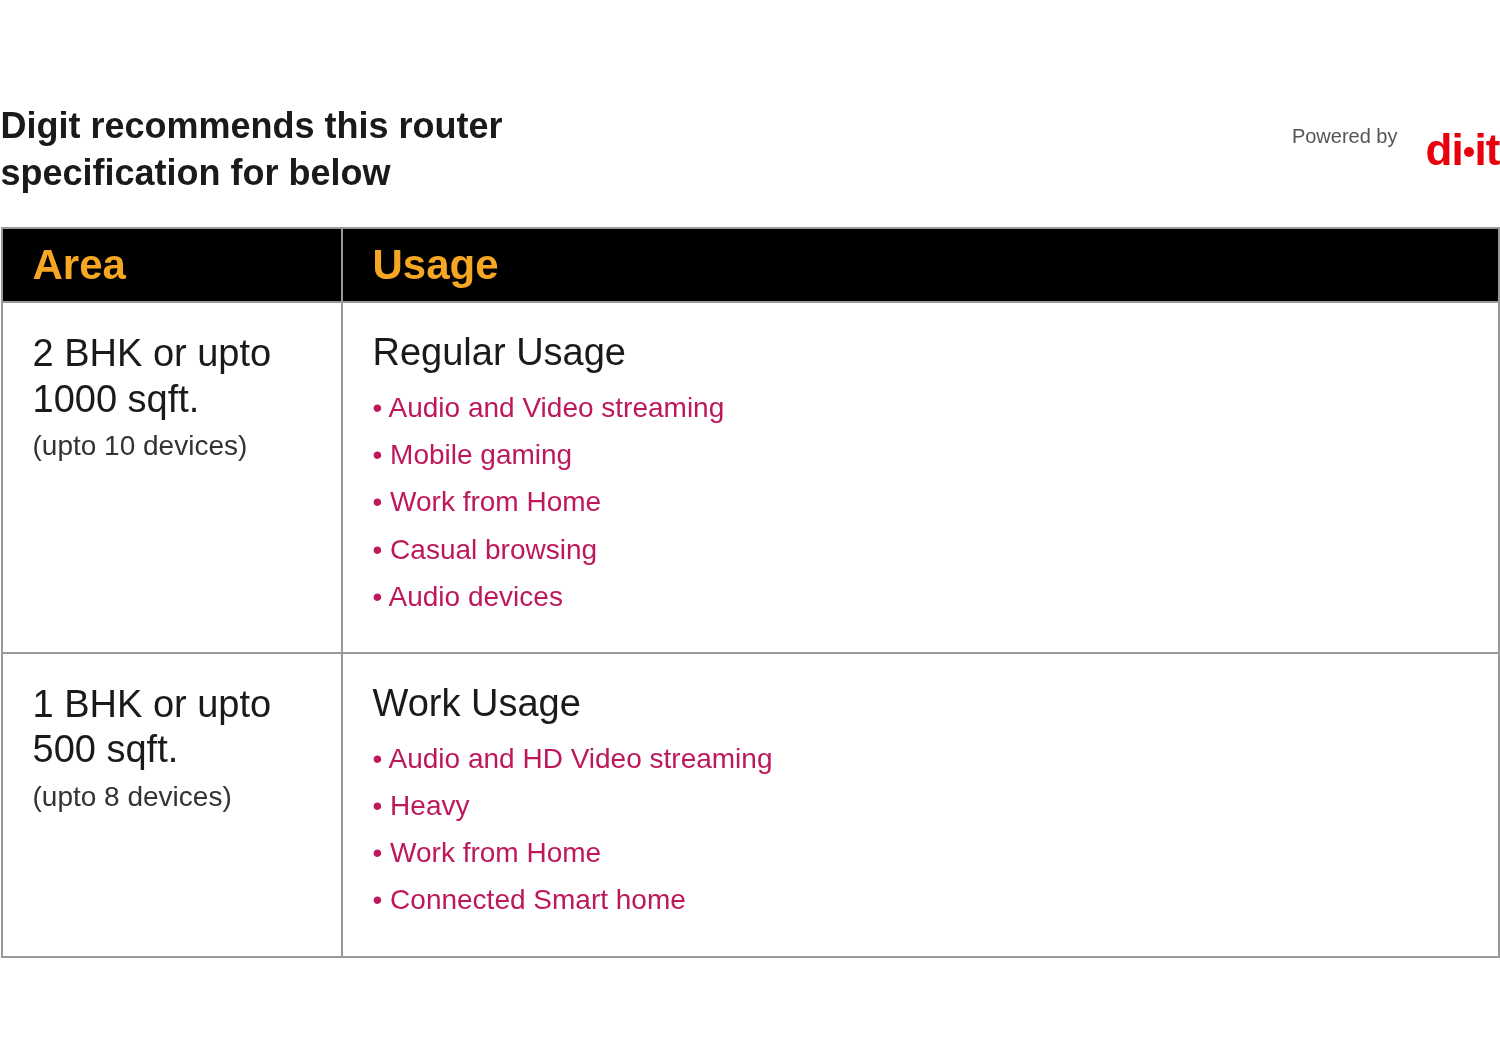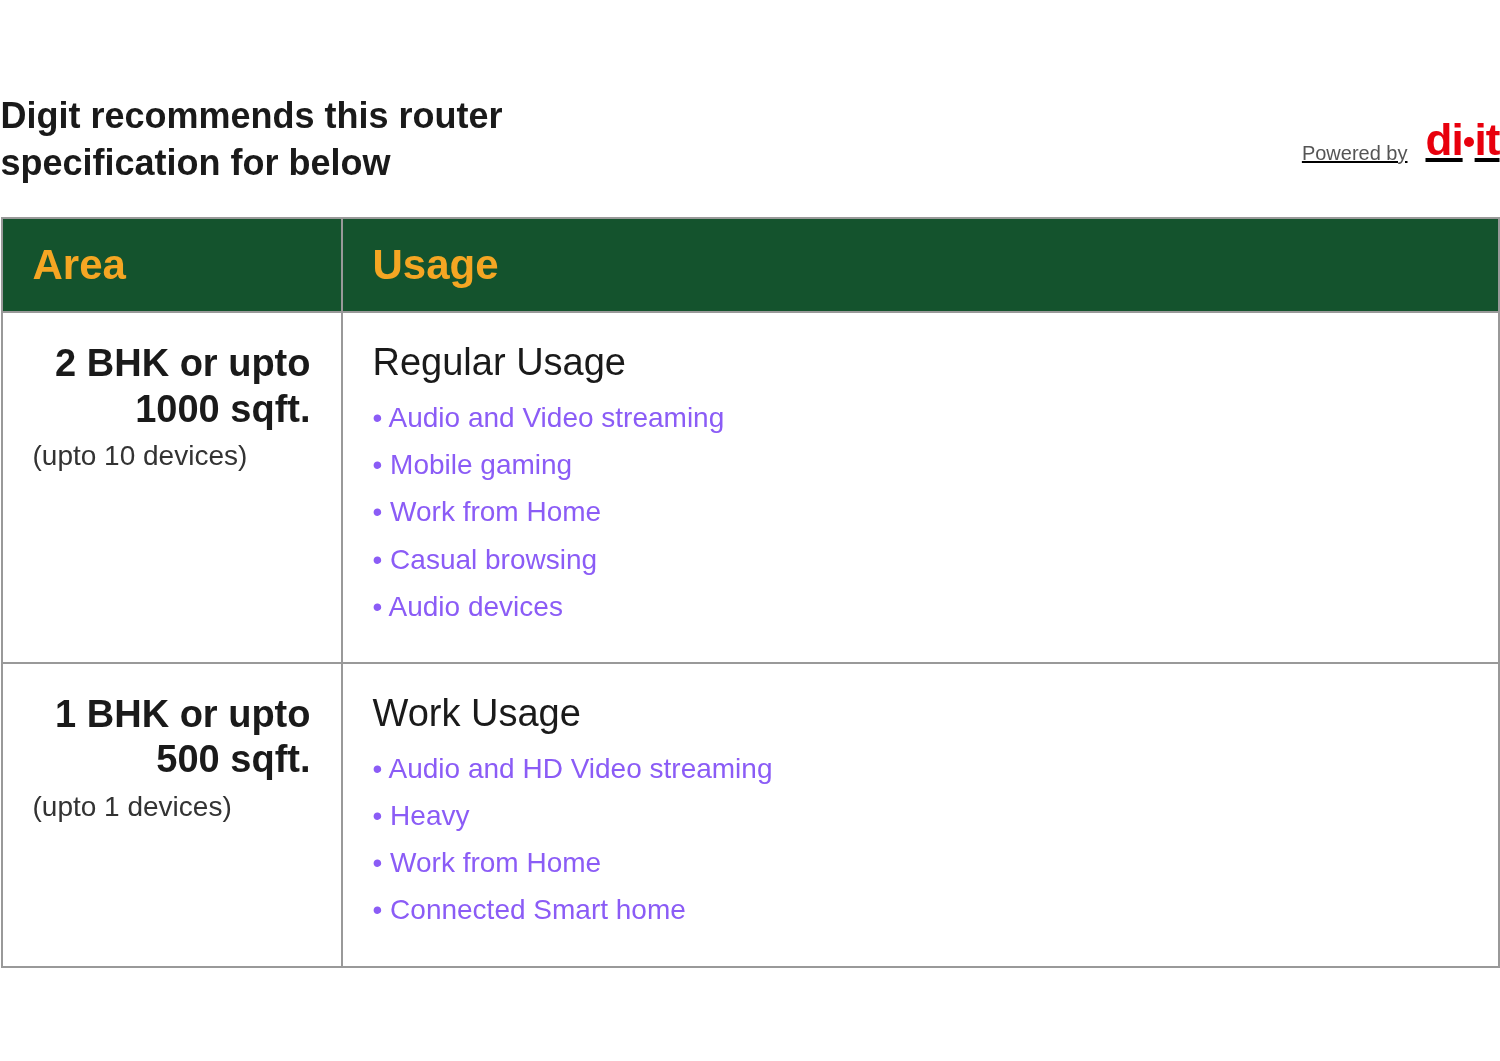--- a/index.html
+++ b/index.html
@@ -32,23 +32,22 @@
 
     .header-title {
       font-size: 36px;
       font-weight: bold;
       color: #1a1a1a;
       line-height: 1.3;
     }
 
     .logo-container {
       display: flex;
-      align-items: flex-end;
-      gap: 18px;
-      text-decoration: underline;
+      align-items: flex-start;
+      gap: 28px;
     }
 
     .powered-by-text {
       font-size: 20px;
       color: #555;
     }
 
     .digit-logo {
       font-size: 44px;
       font-weight: bold;
@@ -57,50 +56,49 @@
       letter-spacing: -1px;
     }
 
     table {
       width: 100%;
       border-collapse: collapse;
       border: 2px solid #999;
     }
 
     th {
-      padding: 22px 30px;
+      padding: 12px 30px;
       font-size: 42px;
       font-weight: bold;
       color: #f5a623;
       text-align: left;
       border: 2px solid #999;
-      background: #14532d;
+      background: #000000;
     }
 
     th.usage-header {
       text-align: left;
     }
 
     td {
       padding: 28px 30px;
       border: 2px solid #999;
       vertical-align: top;
     }
 
     .area-cell {
       width: 340px;
     }
 
     .area-main {
       font-size: 38px;
-      font-weight: bold;
+      font-weight: normal;
       color: #1a1a1a;
       line-height: 1.2;
       margin-bottom: 8px;
-      text-align: right;
     }
 
     .area-sub {
       font-size: 28px;
       color: #333;
       font-weight: normal;
     }
 
     .usage-title {
       font-size: 38px;
@@ -109,21 +107,21 @@
       margin-bottom: 14px;
     }
 
     .usage-list {
       list-style: none;
       padding: 0;
     }
 
     .usage-list li {
       font-size: 28px;
-      color: #8b5cf6;
+      color: #be185d;
       margin-bottom: 8px;
       line-height: 1.4;
     }
 
     .usage-list li::before {
       content: "• ";
       font-size: 28px;
     }
 
     .disclaimer {
@@ -174,21 +172,21 @@
               <li>Mobile gaming</li>
               <li>Work from Home</li>
               <li>Casual browsing</li>
               <li>Audio devices</li>
             </ul>
           </td>
         </tr>
         <tr>
           <td class="area-cell">
             <div class="area-main">1 BHK or upto 500 sqft.</div>
-            <div class="area-sub">(upto 1 devices)</div>
+            <div class="area-sub">(upto 8 devices)</div>
           </td>
           <td>
             <div class="usage-title">Work Usage</div>
             <ul class="usage-list">
               <li>Audio and HD Video streaming</li>
               <li>Heavy</li>
               <li>Work from Home</li>
               <li>Connected Smart home</li>
             </ul>
           </td>

